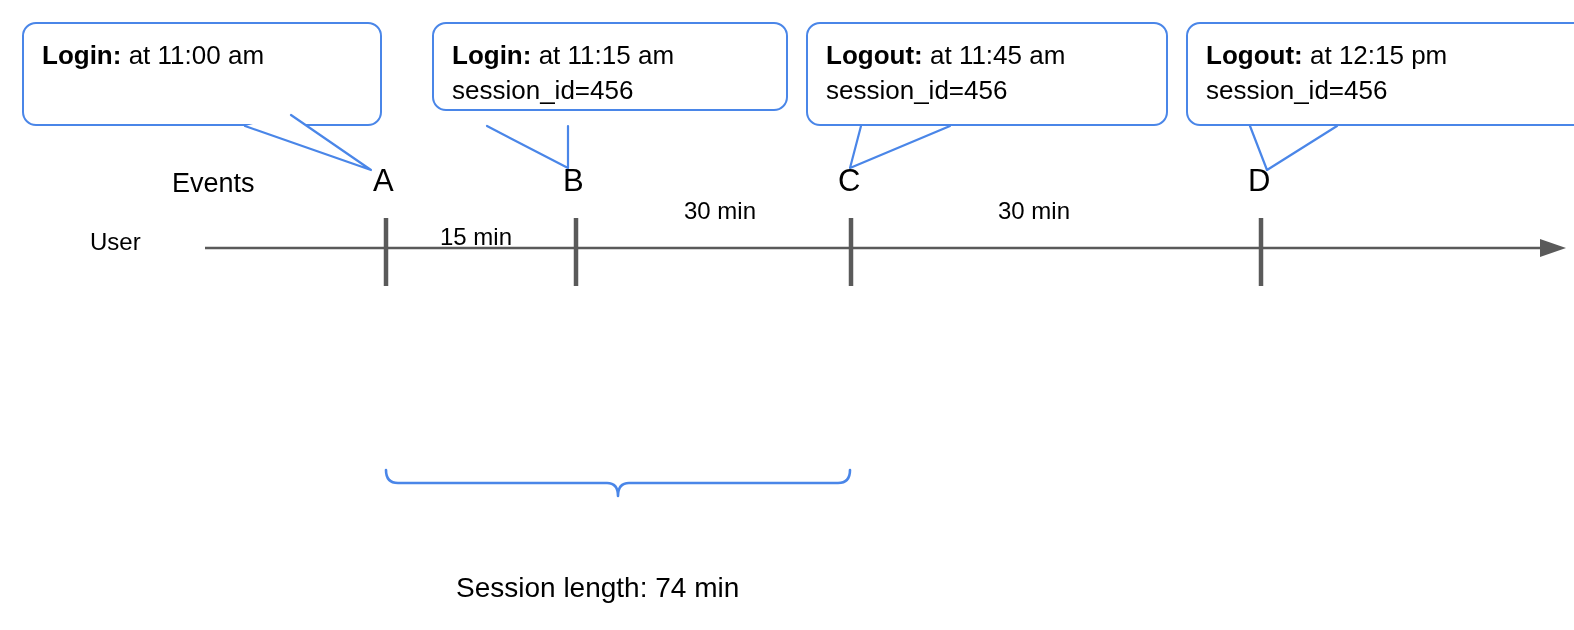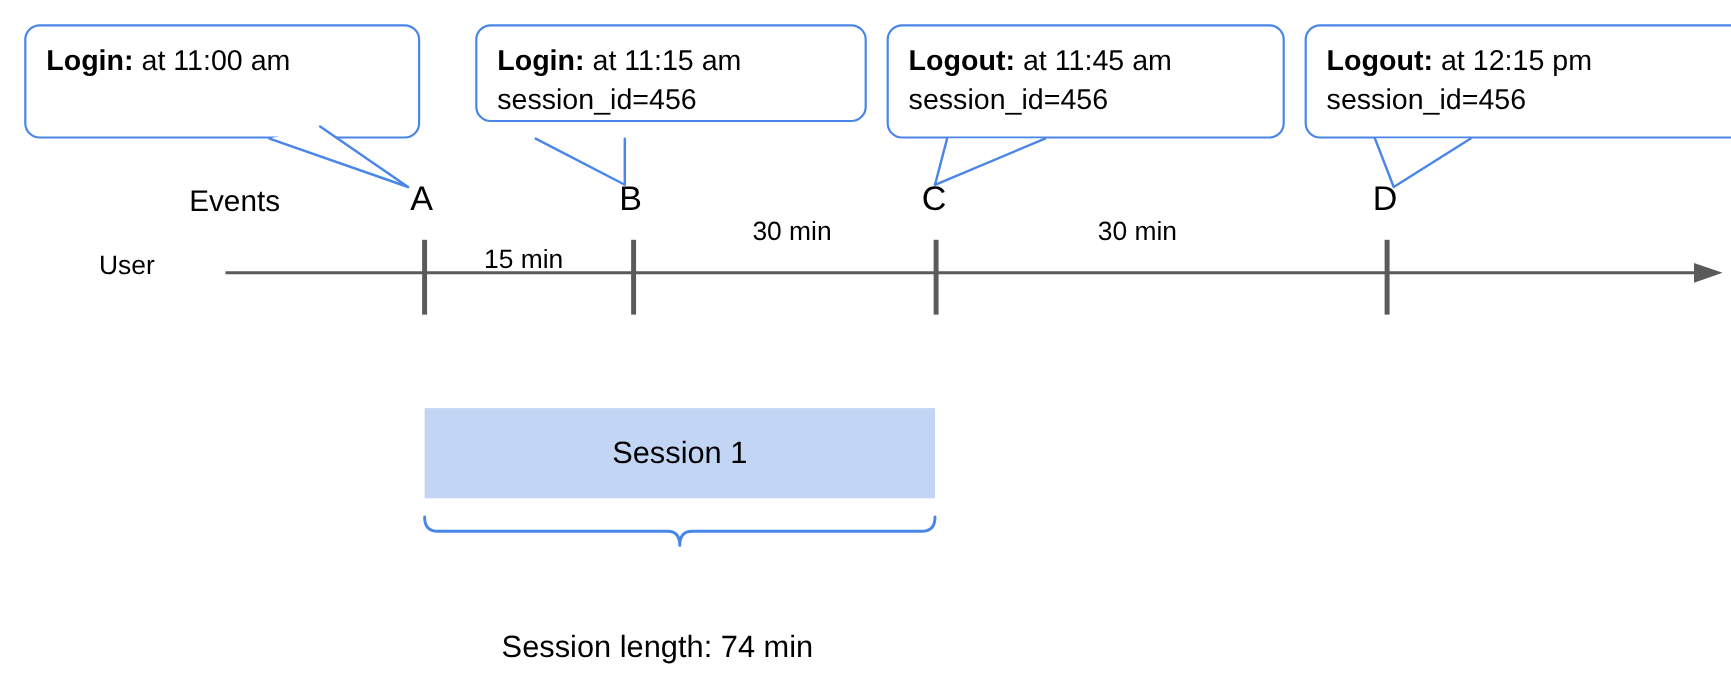--- a/index.html
+++ b/index.html
@@ -147,19 +147,16 @@
 
   <div class="lbl lbl-point" style="left:373px; top:163px;">A</div>
   <div class="lbl lbl-point" style="left:563px; top:163px;">B</div>
   <div class="lbl lbl-point" style="left:838px; top:163px;">C</div>
   <div class="lbl lbl-point" style="left:1248px; top:163px;">D</div>
 
   <div class="lbl lbl-dur" style="left:440px; top:197px;margin-top:26px;">15 min</div>
   <div class="lbl lbl-dur" style="left:684px; top:197px;">30 min</div>
   <div class="lbl lbl-dur" style="left:998px; top:197px;">30 min</div>
 
-  <div class="session-bar" style="left:386px; top:371px; width:464px; height:82px;">
-    <span>Session 1</span>
-  </div>
 
   <div class="caption" style="left:456px; top:572px;">Session length: 74 min</div>
 
 </div>
 
 </body></html>

